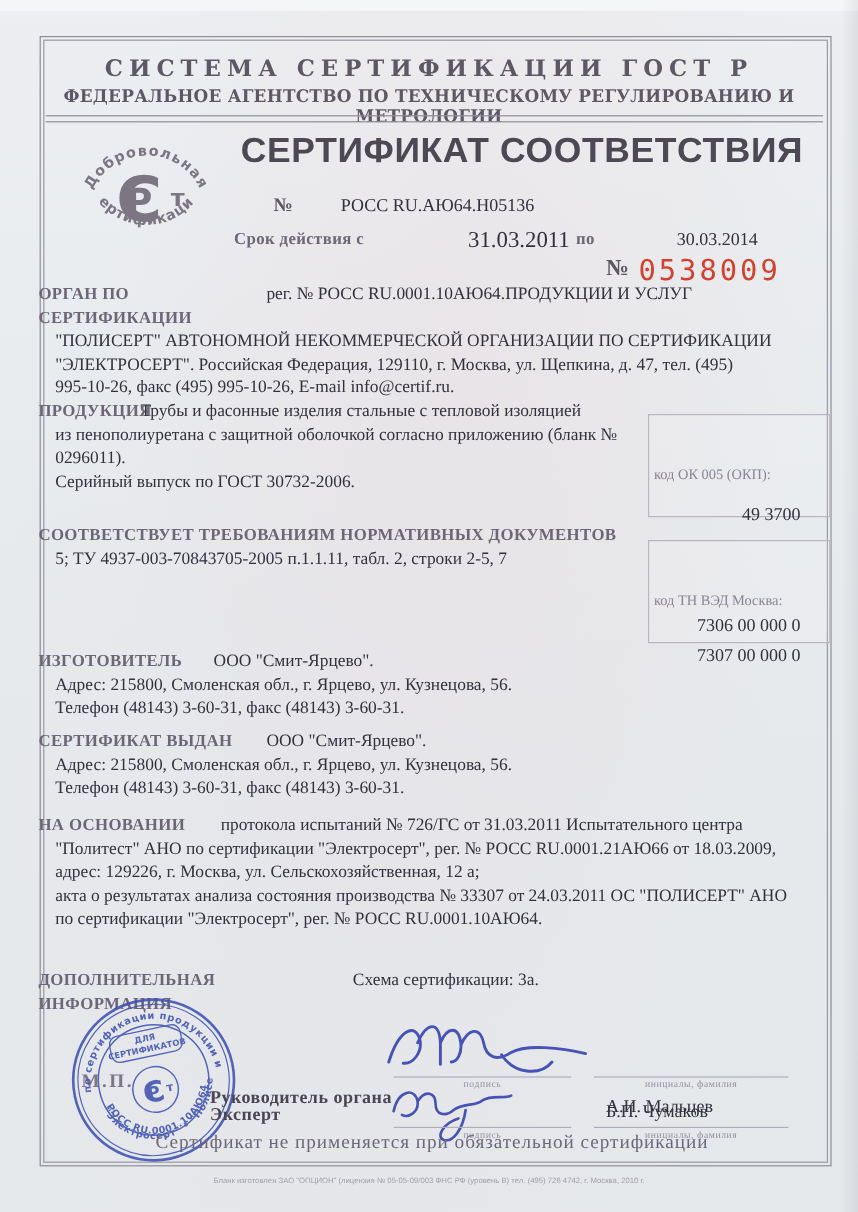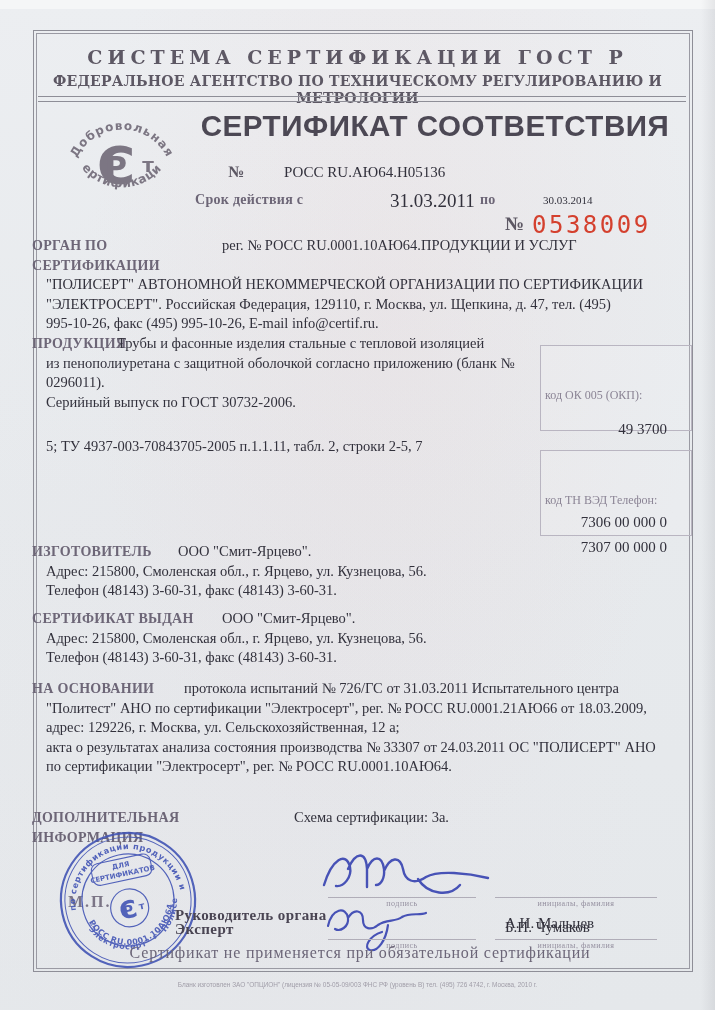--- a/index.html
+++ b/index.html
@@ -27,21 +27,21 @@
   .logo{position:absolute;left:66px;top:110px;}
 
   .form-lbl{font:700 14px "Liberation Serif",serif;color:#6d6677;letter-spacing:0.3px;}
   .typed{font:14.5px/19.5px "Liberation Serif",serif;color:#32313c;}
 
   .num-lbl{position:absolute;left:228px;top:163px;font:700 16px "Liberation Serif",serif;color:#5d5864;}
   .num-val{position:absolute;left:284px;top:164px;font:15px "Liberation Serif",serif;color:#32313c;}
   .valid-lbl{position:absolute;left:195px;top:192px;}
   .valid-from{position:absolute;left:390px;top:191px;font-size:19px;text-align:right;}
   .valid-po{position:absolute;left:480px;top:192px;}
-  .valid-to{position:absolute;left:543px;top:191px;font-size:11px;}
+  .valid-to{position:absolute;left:564px;top:191px;font-size:15px;}
   .blank-no{position:absolute;left:505px;top:213px;font:700 19px "Liberation Serif",serif;color:#5d5864;}
   .blank-digits{position:absolute;left:532px;top:211px;
     font:500 24px "DejaVu Sans Mono",monospace;letter-spacing:2.5px;color:#d4402e;}
 
   .sec{position:absolute;left:32px;width:500px;}
   .sec .lbl{display:inline-block;vertical-align:top;line-height:19.5px;}
   .sec .ind{margin-left:14px;}
   .sec .lblline{line-height:19.5px;}
   #sec-organ{top:236px;width:620px;}
   #sec-production{top:334px;width:492px;}
@@ -141,25 +141,26 @@
     <div class="typed ind">0296011).</div>
     <div class="typed ind">Серийный выпуск по ГОСТ 30732-2006.</div>
   </div>
 
   <div class="code-box" id="okp-box">
     <div class="cb-lbl">код ОК 005 (ОКП):</div>
     <div class="cb-val">49 3700</div>
   </div>
 
   <div class="sec" id="sec-conformity">
+    <div class="form-lbl lblline">СООТВЕТСТВУЕТ ТРЕБОВАНИЯМ НОРМАТИВНЫХ ДОКУМЕНТОВ</div>
     <div class="typed ind">5; ТУ 4937-003-70843705-2005 п.1.1.11, табл. 2, строки 2-5, 7</div>
   </div>
 
   <div class="code-box" id="tnved-box">
-    <div class="cb-lbl">код ТН ВЭД Телефон:</div>
+    <div class="cb-lbl">код ТН ВЭД Москва:</div>
     <div class="cb-val">7306 00 000 0</div>
     <div class="cb-val">7307 00 000 0</div>
   </div>
 
   <div class="sec" id="sec-manufacturer">
     <div class="typed"><span class="lbl form-lbl" style="width:146px">ИЗГОТОВИТЕЛЬ</span><span>ООО "Смит-Ярцево".</span></div>
     <div class="typed ind">Адрес: 215800, Смоленская обл., г. Ярцево, ул. Кузнецова, 56.</div>
     <div class="typed ind">Телефон (48143) 3-60-31, факс (48143) 3-60-31.</div>
   </div>
 

